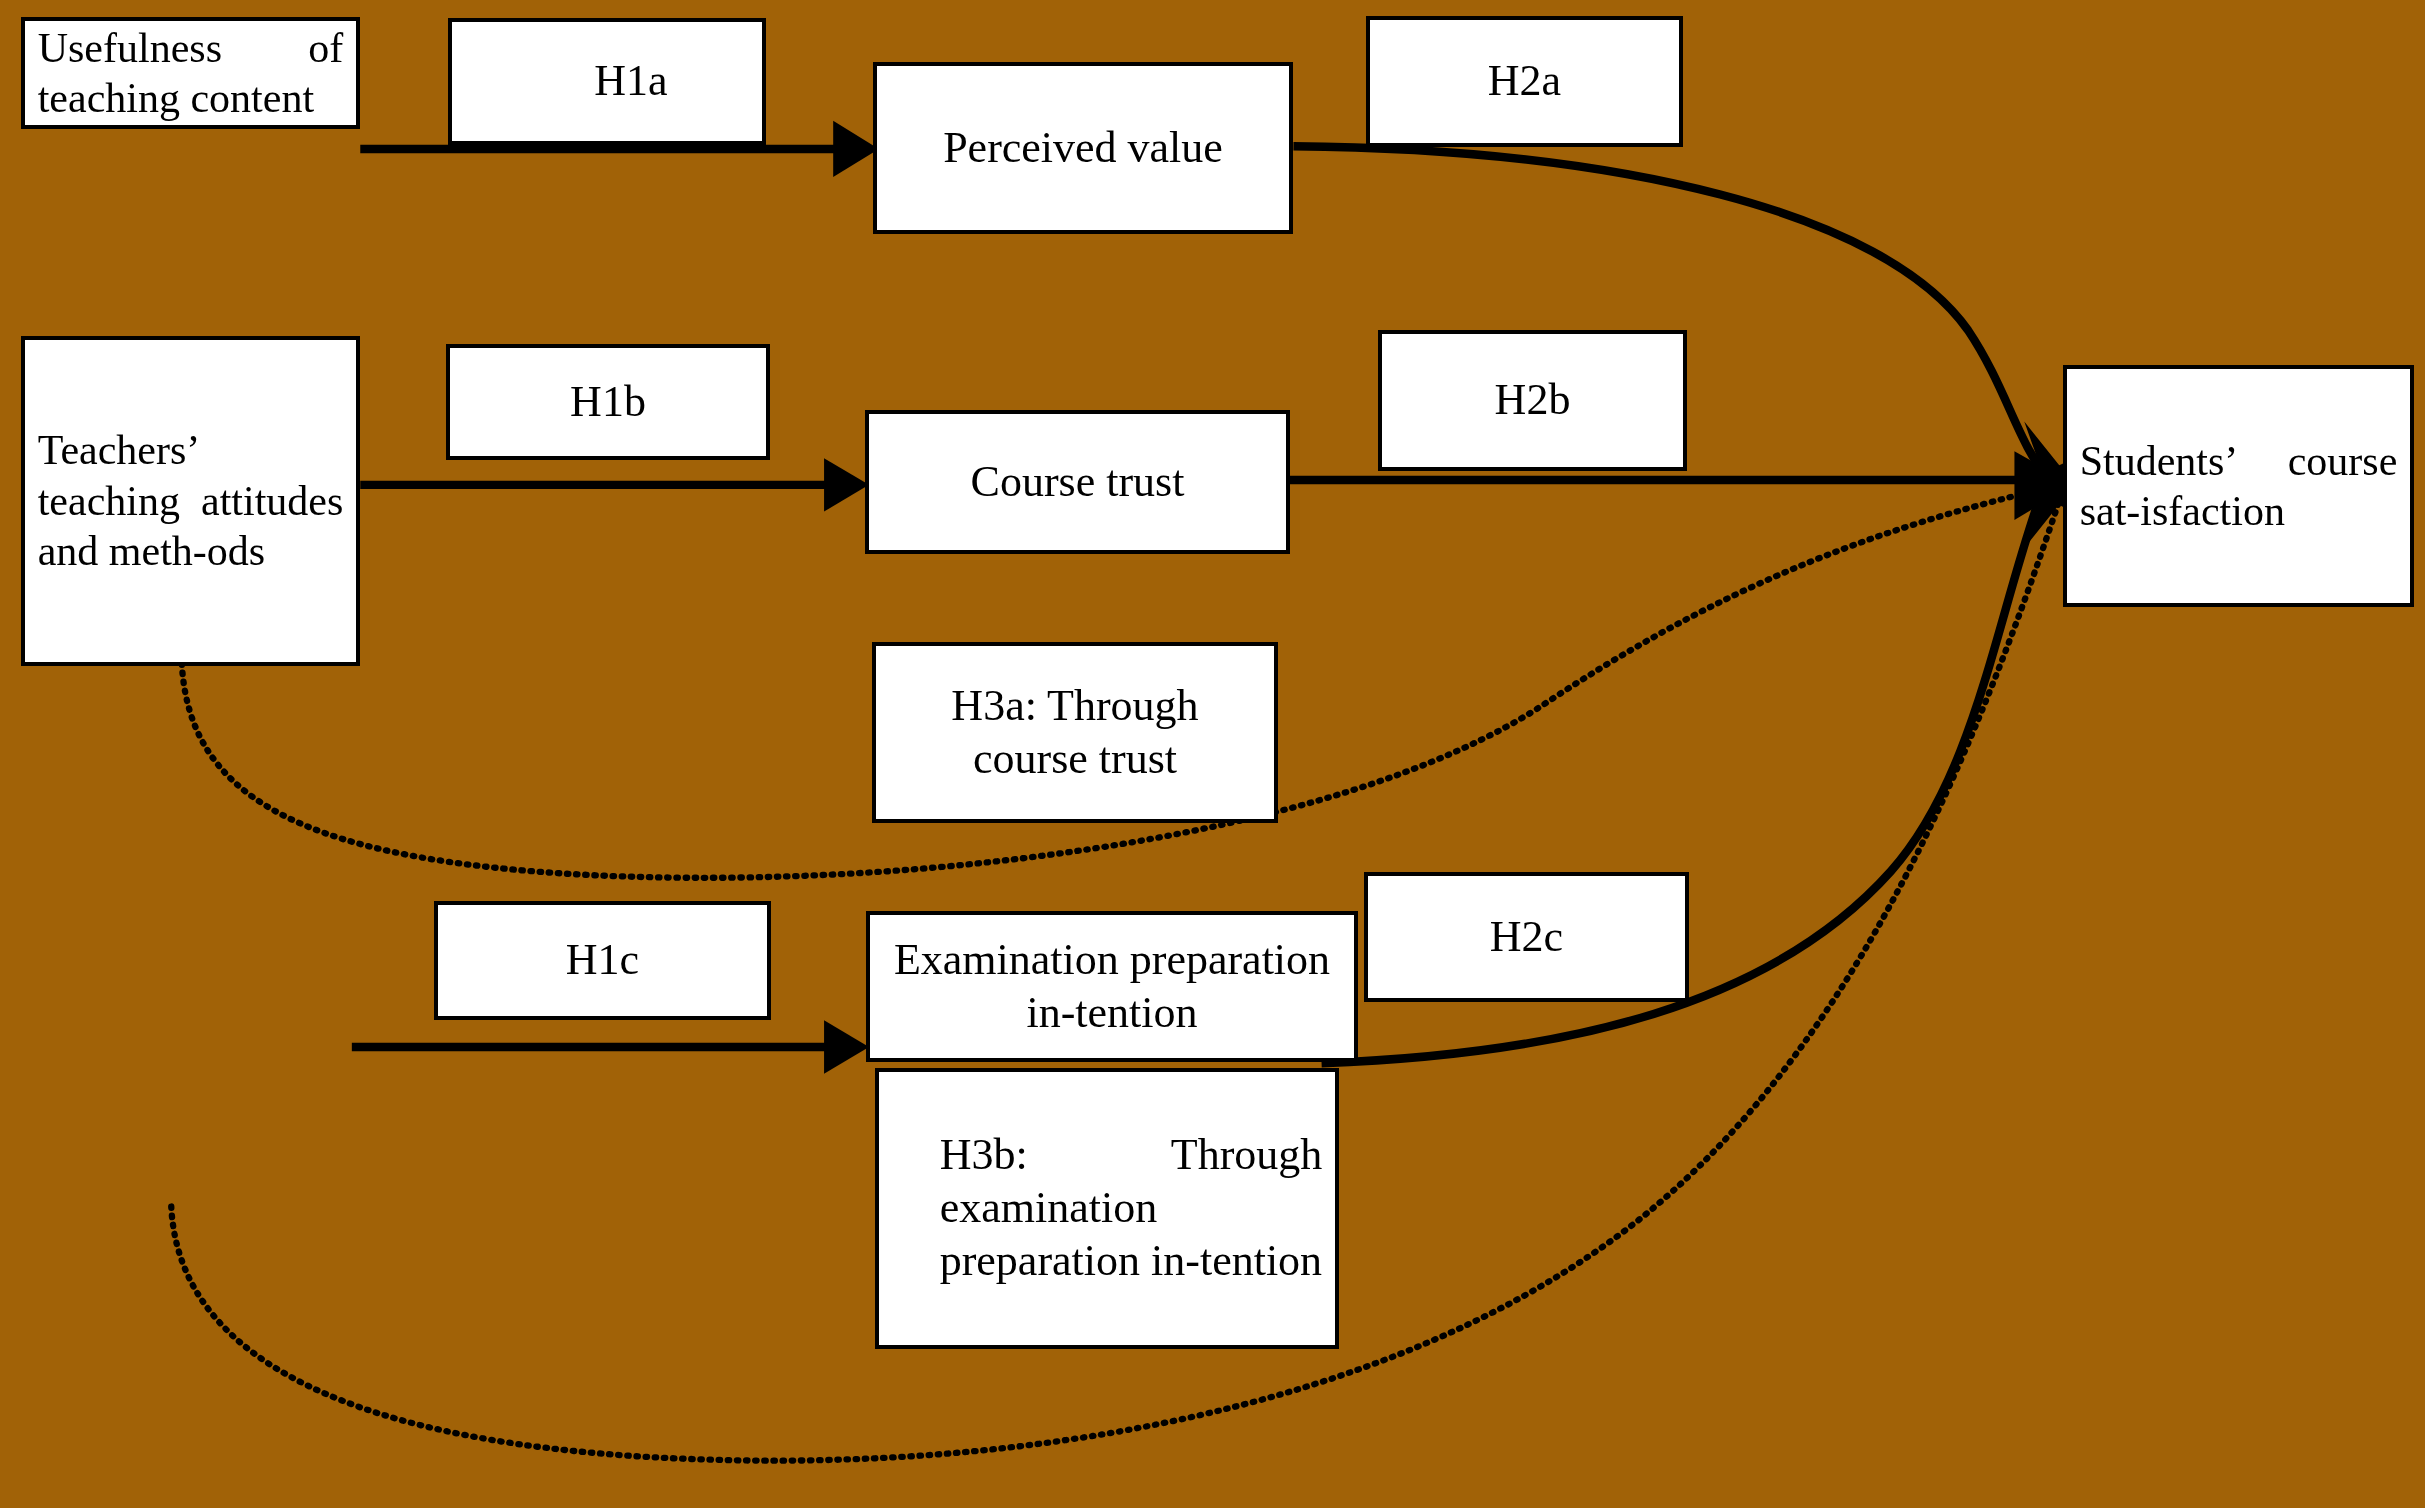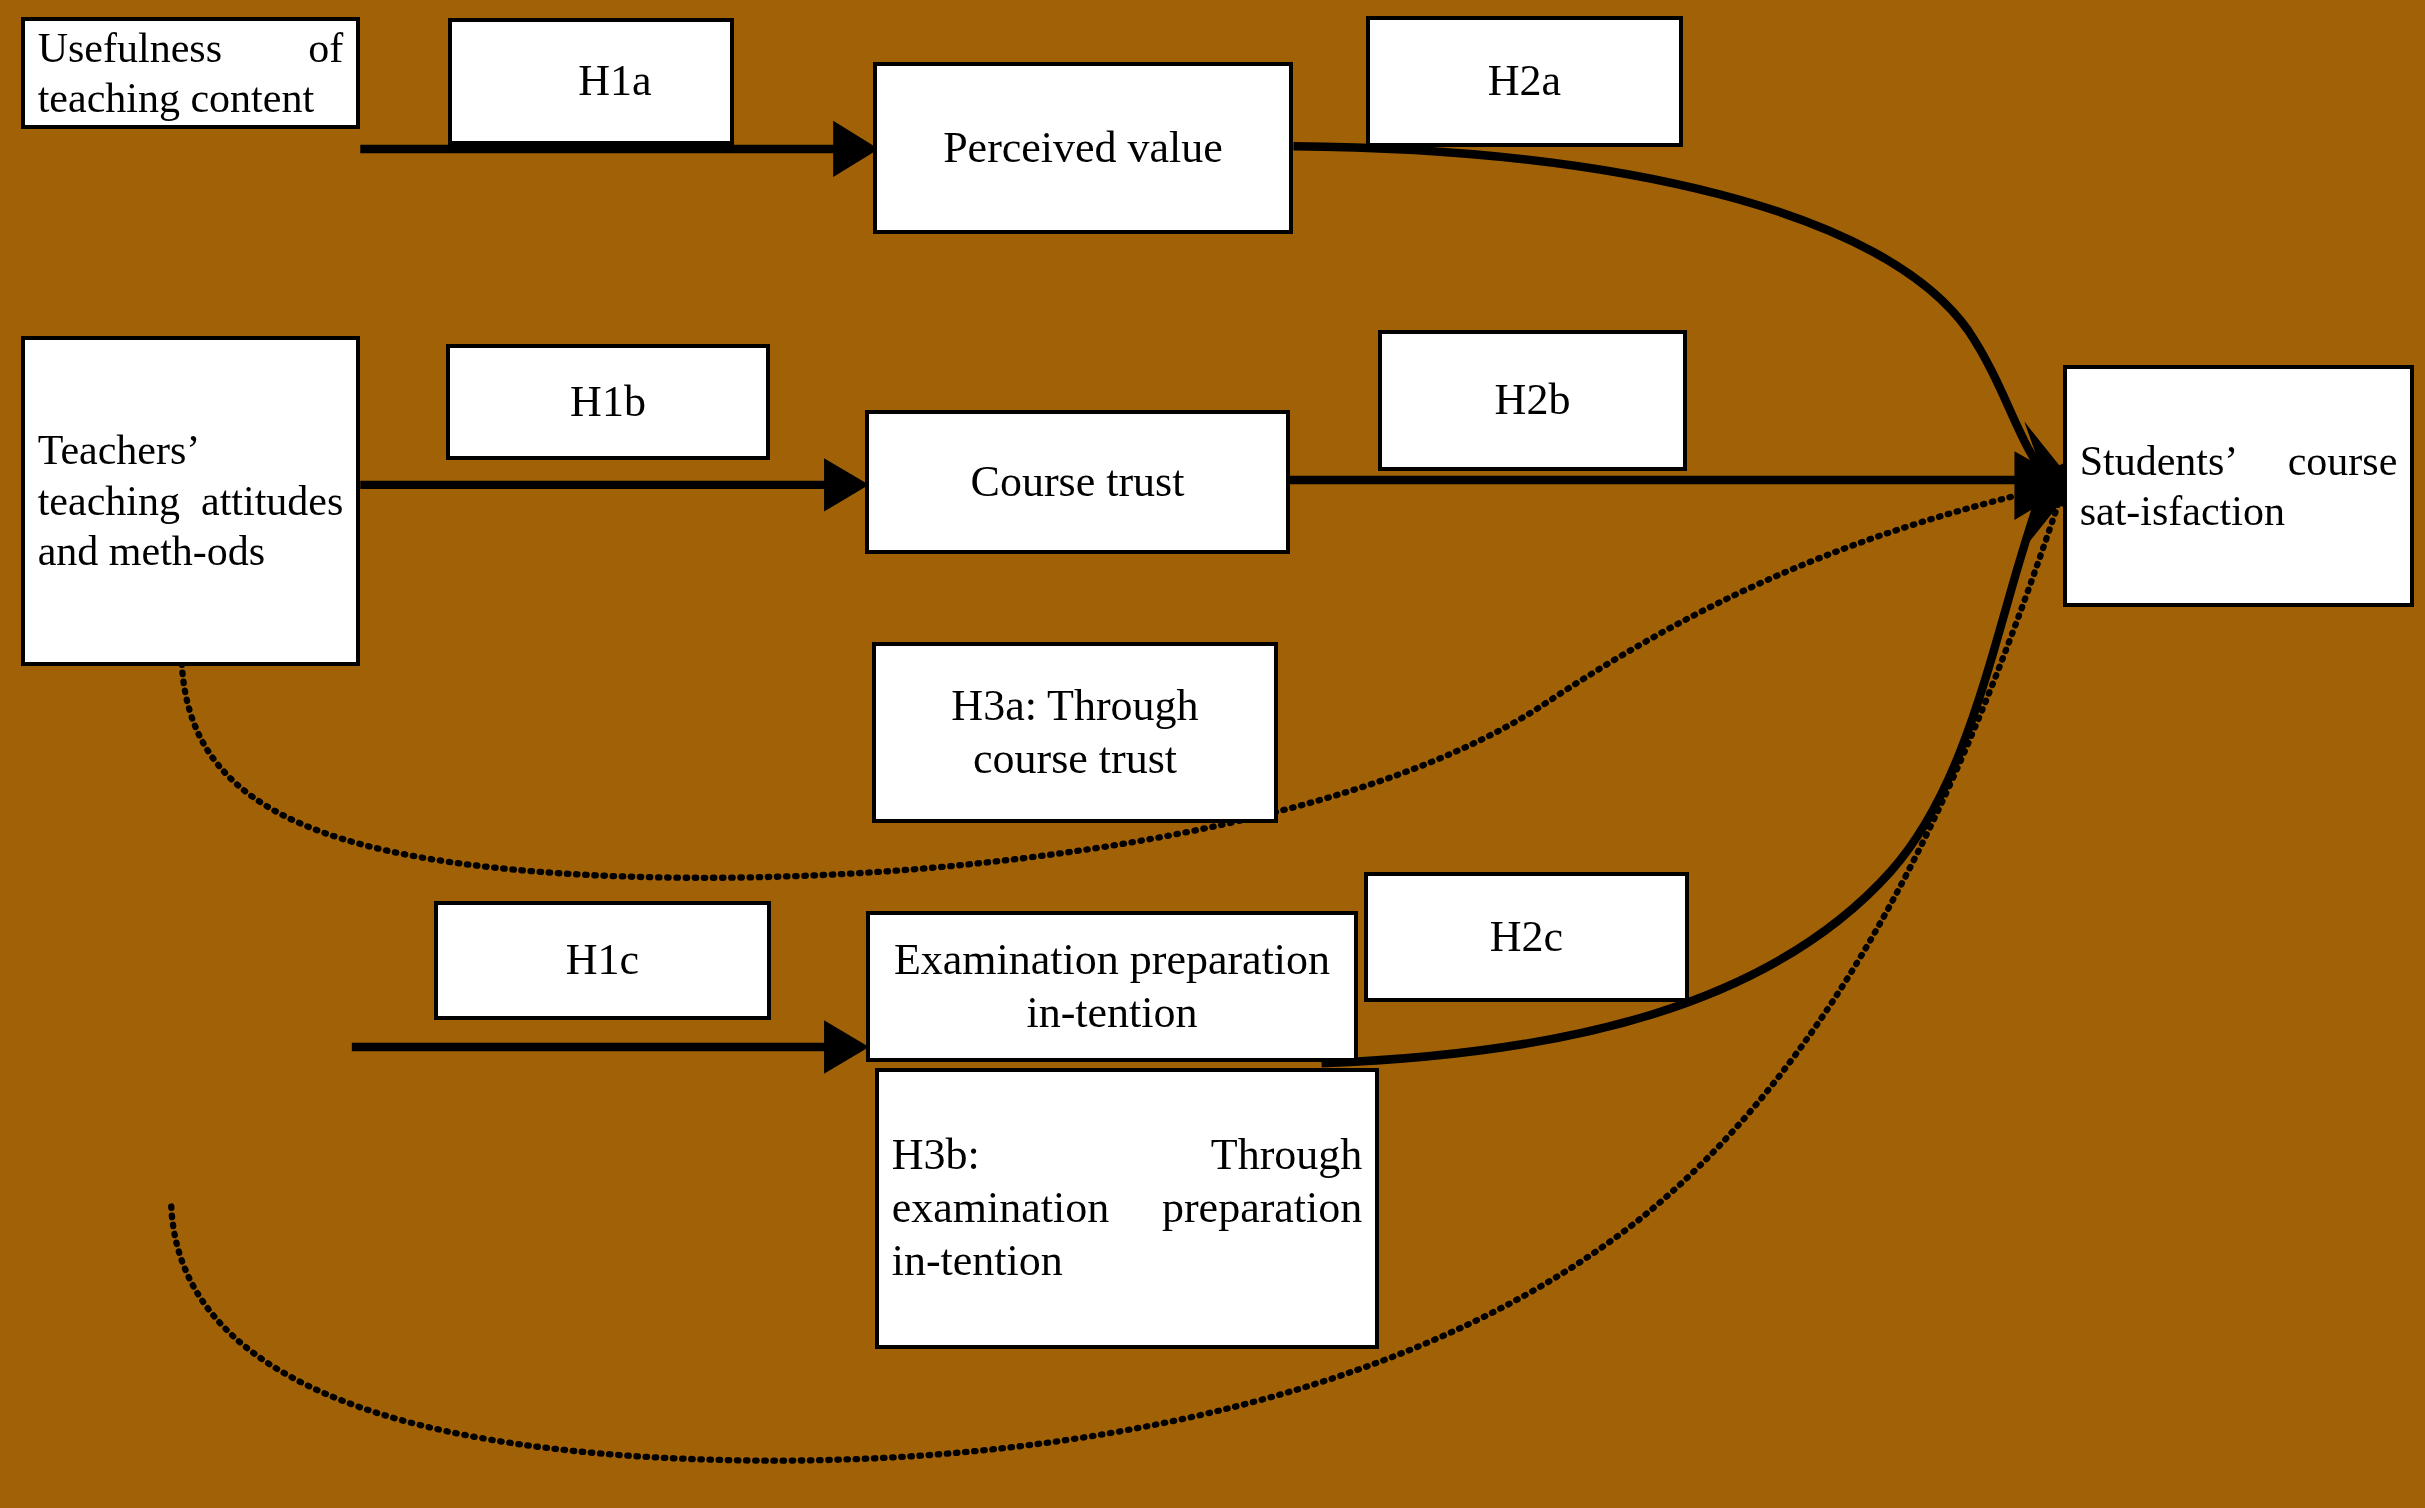--- a/index.html
+++ b/index.html
@@ -96,21 +96,21 @@
 
   <div class="box" style="left:21px; top:17px; width:339px; height:112px;">
     <span class="txt c-just f-hyp">Usefulness of teaching content</span>
   </div>
 
   <div class="box" style="left:21px; top:336px; width:339px; height:330px;justify-content:flex-end;">
     <span class="txt c-just f-hyp">Teachers’ teaching attitudes and meth-ods</span>
   </div>
 
 
-  <div class="box" style="left:448px; top:18.3px; width:286px; height:127px;padding-left:48px;">
+  <div class="box" style="left:448px; top:18.3px; width:318px; height:127px;padding-left:48px;">
     <span class="txt c-center f-big">H1a</span>
   </div>
 
   <div class="box" style="left:446px; top:344px; width:324px; height:116px;">
     <span class="txt c-center f-big">H1b</span>
   </div>
 
   <div class="box" style="left:434px; top:901px; width:337px; height:119px;align-items:center;">
     <span class="txt c-center f-big">H1c</span>
   </div>
@@ -136,21 +136,21 @@
   </div>
 
   <div class="box" style="left:1364px; top:872px; width:325px; height:130px;">
     <span class="txt c-center f-big">H2c</span>
   </div>
 
   <div class="box" style="left:872px; top:642px; width:406px; height:181px;">
     <span class="txt c-center f-big">H3a: Through course trust</span>
   </div>
 
-  <div class="box" style="left:875px; top:1068px; width:504px; height:281px;">
+  <div class="box" style="left:875px; top:1068px; width:464px; height:281px;padding-left:48px;">
     <span class="txt c-just f-big">H3b: Through examination preparation in-tention</span>
   </div>
 
   <div class="box" style="left:2063px; top:365px; width:351px; height:242px;">
     <span class="txt c-just f-hyp">Students’ course sat-isfaction</span>
   </div>
 
 </div>
 
 

